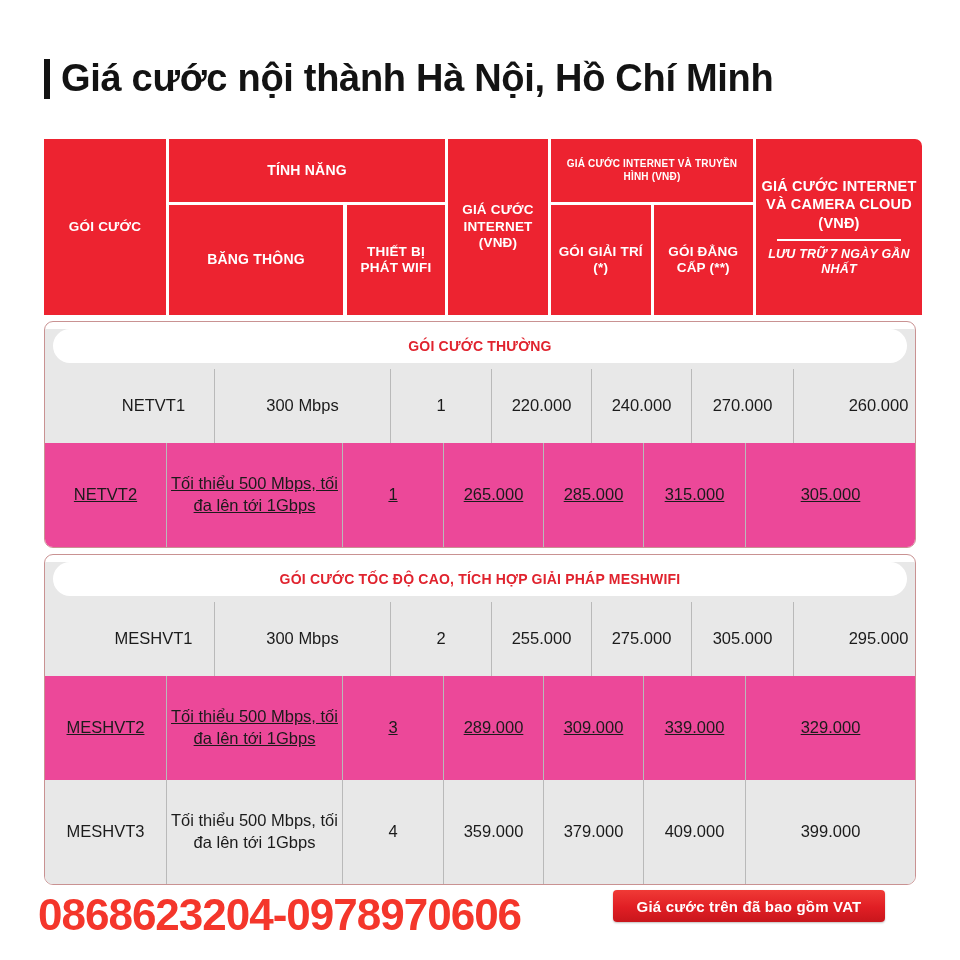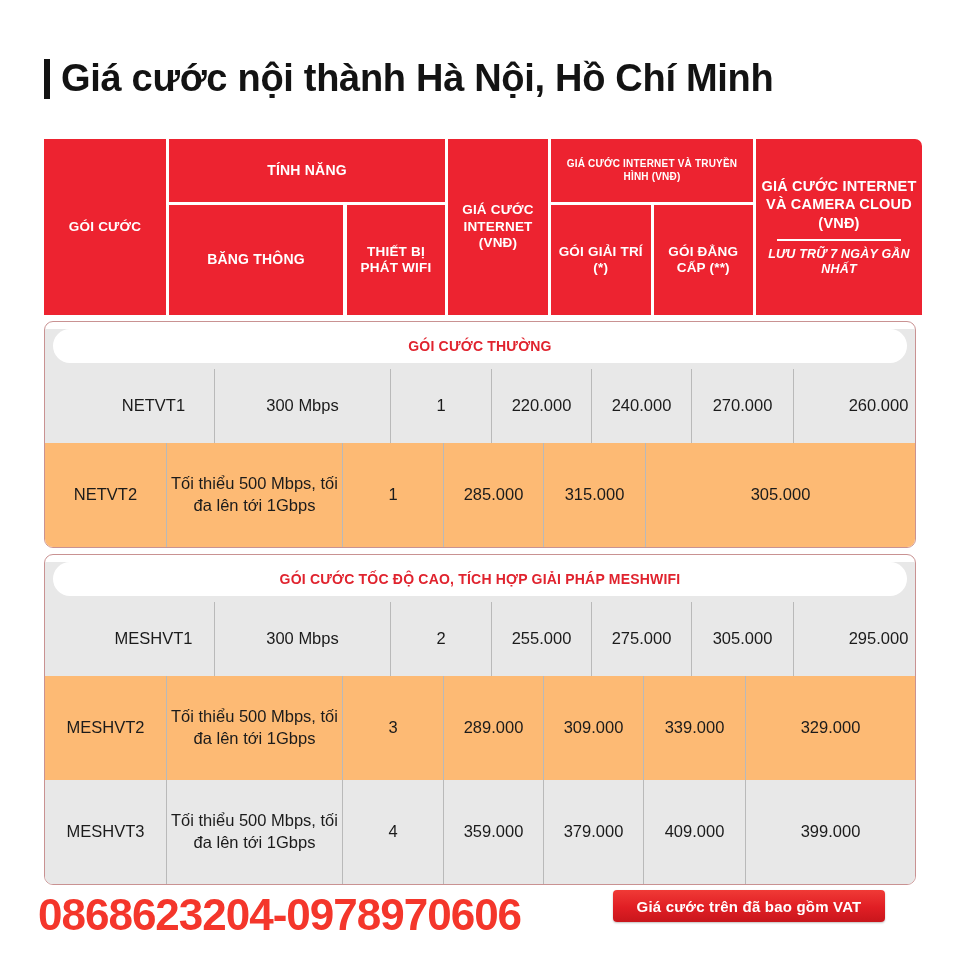--- a/index.html
+++ b/index.html
@@ -136,21 +136,21 @@
   }
 
   .row {
     display: flex;
     width: 100%;
     align-items: stretch;
     font-size: 16.5px;
     color: #1b1b1b;
   }
   .row.gray  { background: #E8E8E8; }
-  .row.white { background: #fdba74; }
+  .row.white { background: #ec4899; text-decoration: underline; }
 
   .cell {
     display: flex;
     align-items: center;
     justify-content: center;
     text-align: center;
     box-sizing: border-box;
     border-right: 1px solid #b9b9b9;
     padding: 6px 3px;
     line-height: 1.32;
@@ -251,20 +251,21 @@
       <div class="cell c-inet">220.000</div>
       <div class="cell c-gt">240.000</div>
       <div class="cell c-dc">270.000</div>
       <div class="cell c-cam">260.000</div>
     </div>
 
     <div class="row white row-tall">
       <div class="cell c-pkg">NETVT2</div>
       <div class="cell c-bw">Tối thiểu 500 Mbps, tối đa lên tới 1Gbps</div>
       <div class="cell c-dev">1</div>
+      <div class="cell c-inet">265.000</div>
       <div class="cell c-gt">285.000</div>
       <div class="cell c-dc">315.000</div>
       <div class="cell c-cam">305.000</div>
     </div>
   </div>
 
   <div class="block">
     <div class="band-strip">
       <div class="band">GÓI CƯỚC TỐC ĐỘ CAO, TÍCH HỢP GIẢI PHÁP MESHWIFI</div>
     </div>

